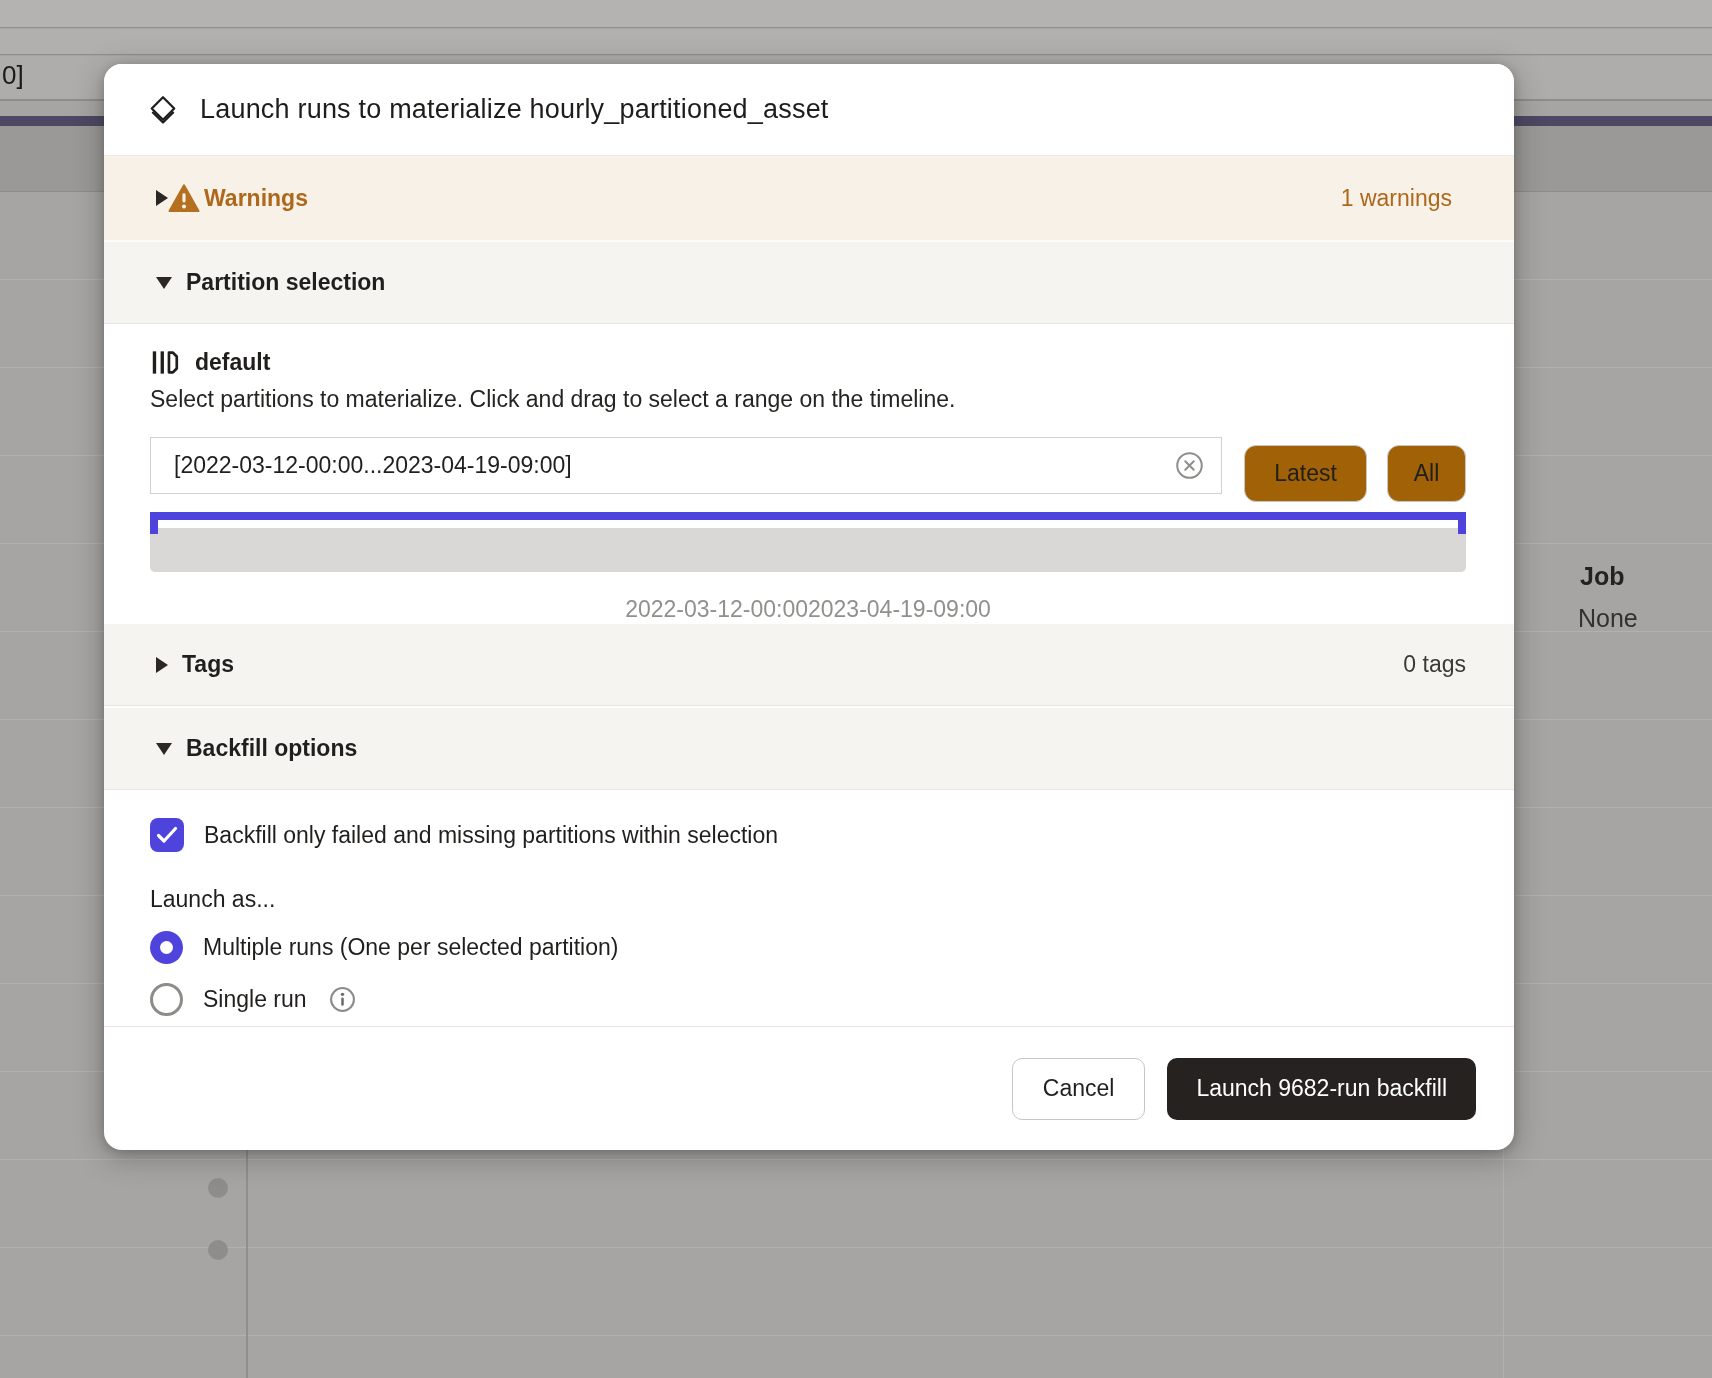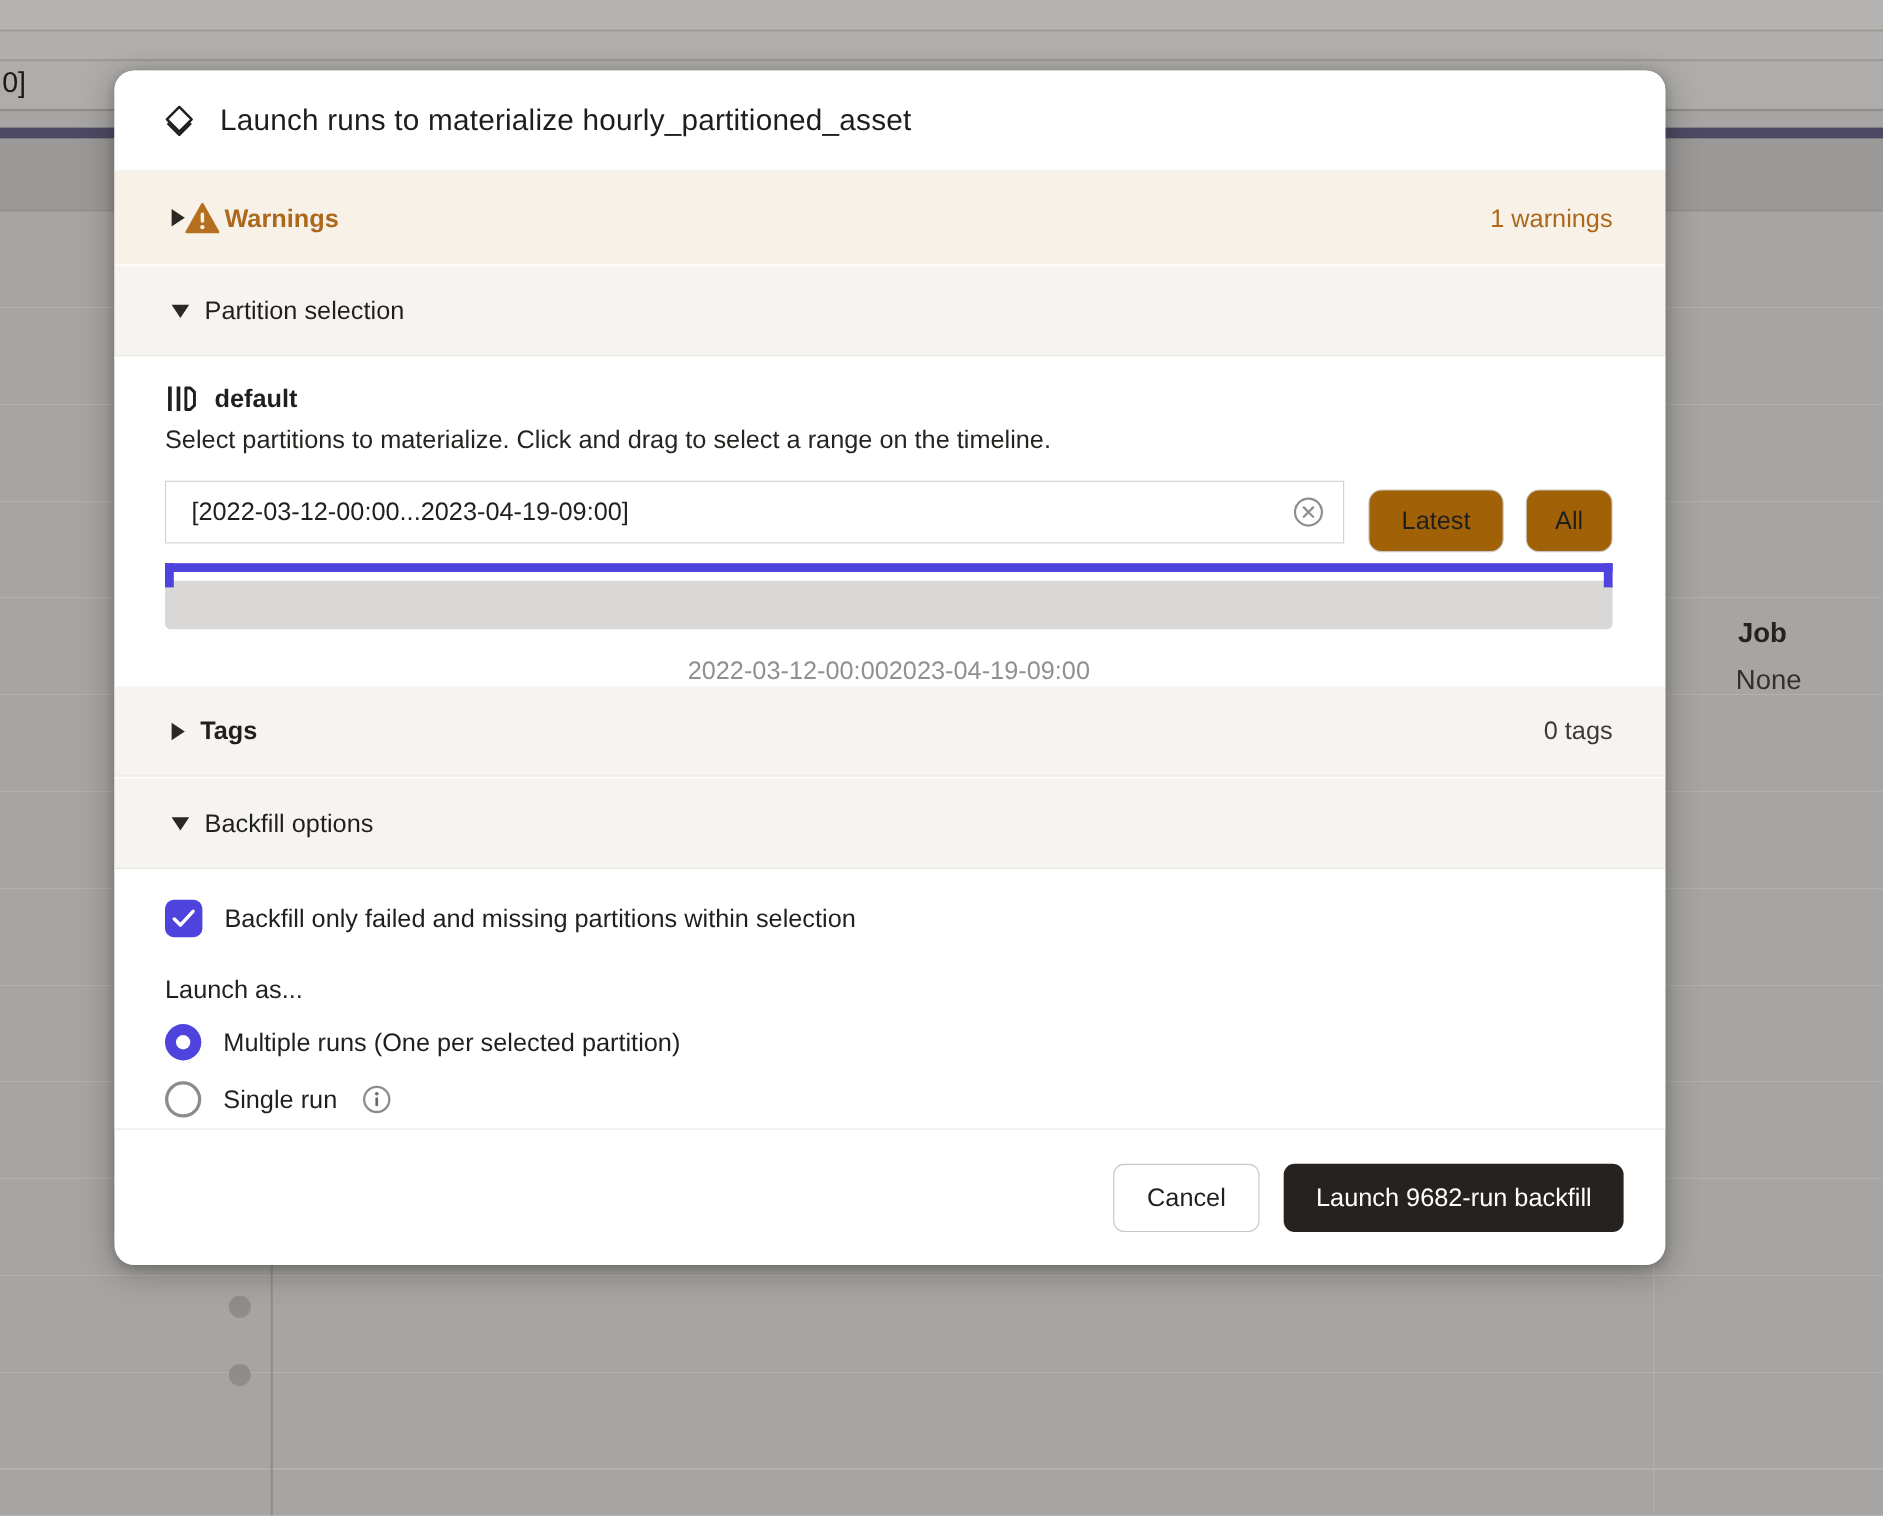--- a/index.html
+++ b/index.html
@@ -34,34 +34,34 @@
     display:flex; flex-direction:column; overflow:hidden;
   }
   .m-header {
     height:92px; flex:0 0 auto; display:flex; align-items:center;
     padding-left:44px; gap:22px; border-bottom:1px solid #eceae7; background:#fff;
   }
   .m-title { font-size:27px; font-weight:500; color:#1f1d1b; letter-spacing:.2px; }
 
   .row-warnings {
     height:84px; flex:0 0 auto; background:#f8f1e7;
-    display:flex; align-items:center; padding:0 48px 0 52px; 
+    display:flex; align-items:center; padding:0 62px 0 52px; 
     cursor:pointer;
   }
   .warn-label { font-size:23px; font-weight:600; color:#ad681c; margin-left:4px; }
   .warn-count { margin-left:auto; font-size:23px; color:#ad681c; }
 
   .divider-thin { height:2px; flex:0 0 auto; background:#fdfcfb; }
 
   .section-band {
     height:82px; flex:0 0 auto; background:#f5f4f1;
     display:flex; align-items:center; padding:0 48px 0 52px; gap:14px;
     border-bottom:1px solid #e7e5e2; cursor:pointer;
   }
-  .section-label { font-size:23px; font-weight:400; color:#211f1d; }
+  .section-label { font-size:23px; font-weight:700; color:#211f1d; }
   .section-count { margin-left:auto; font-size:23px; font-weight:400; color:#3c3a37; }
 
   .caret-right { width:0; height:0; border-left:12px solid #2a2724; border-top:8px solid transparent; border-bottom:8px solid transparent; flex:0 0 auto; }
   .caret-down  { width:0; height:0; border-top:12px solid #2a2724; border-left:8px solid transparent; border-right:8px solid transparent; flex:0 0 auto; }
 
   .part-content { height:300px; flex:0 0 auto; background:#fff; padding:22px 48px 0 46px; }
   .dim-row { display:flex; align-items:center; gap:16px; height:32px; }
   .dim-name { font-size:23px; font-weight:600; color:#211f1d;text-align:center; }
   .part-desc { margin-top:8px; font-size:23px; color:#262421; }
 

